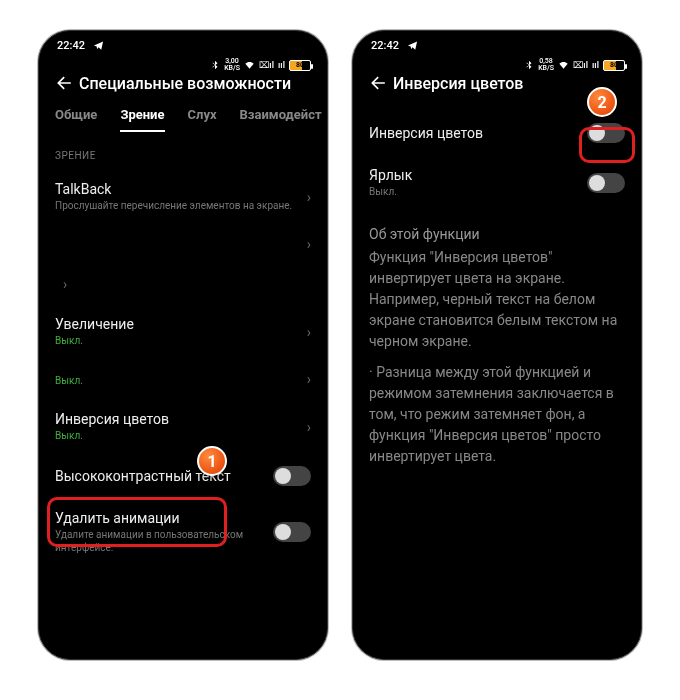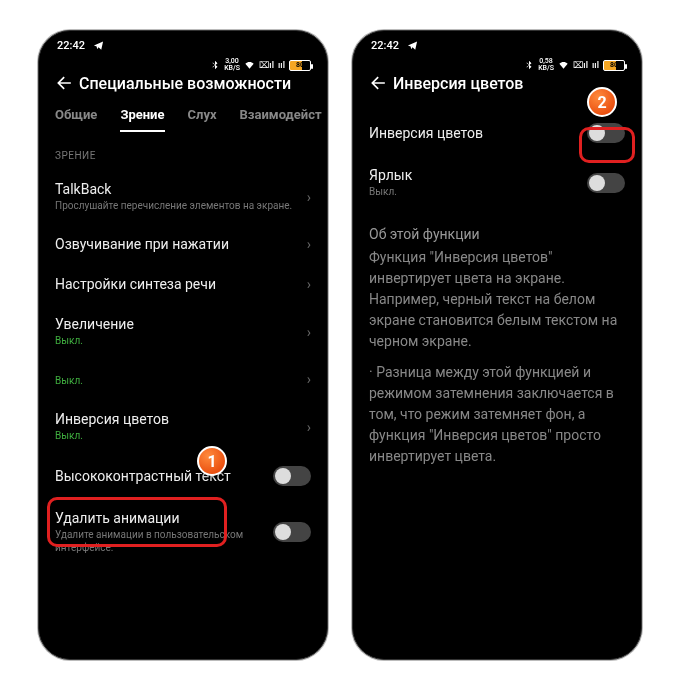--- a/index.html
+++ b/index.html
@@ -140,29 +140,25 @@
     <div class="row">
       <div class="row-main">
         <div class="row-title">TalkBack</div>
         <div class="row-sub">Прослушайте перечисление элементов на экране.</div>
       </div>
       <span class="chev">›</span>
     </div>
 
     <div class="row">
       <div class="row-main">
-        <div class="row-title">Озвучивание при нажатии</div>
-      </div>
-      <span class="chev">›</span>
-    </div>
-
-    <div class="row">
-      <div class="row-main">
-        <div class="row-title">Настройки синтеза речи</div>
-      </div>
+      </div>
+      <span class="chev">›</span>
+    </div>
+
+    <div class="row">
       <span class="chev">›</span>
     </div>
 
 
     <div class="row">
       <div class="row-main">
         <div class="row-title">Увеличение</div>
         <div class="row-sub green">Выкл.</div>
       </div>
       <span class="chev">›</span>

